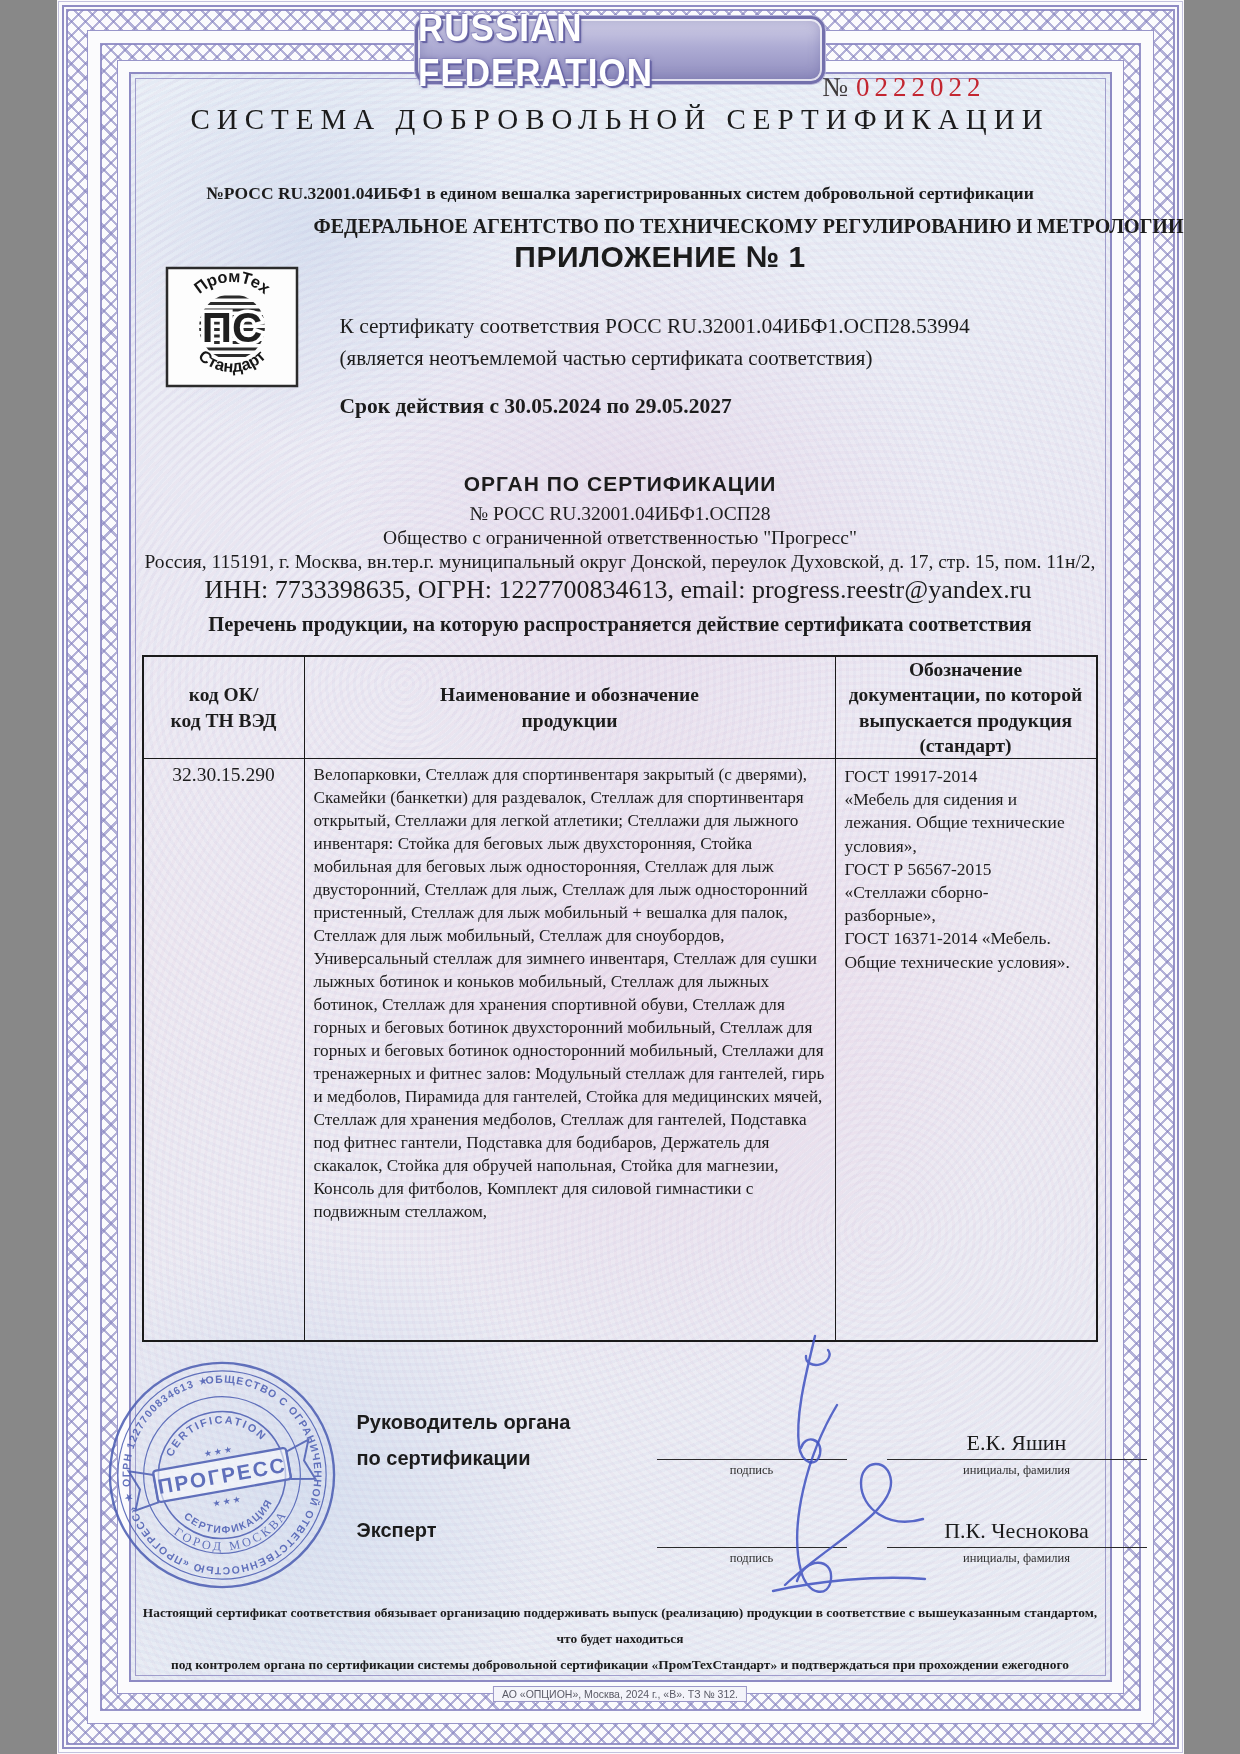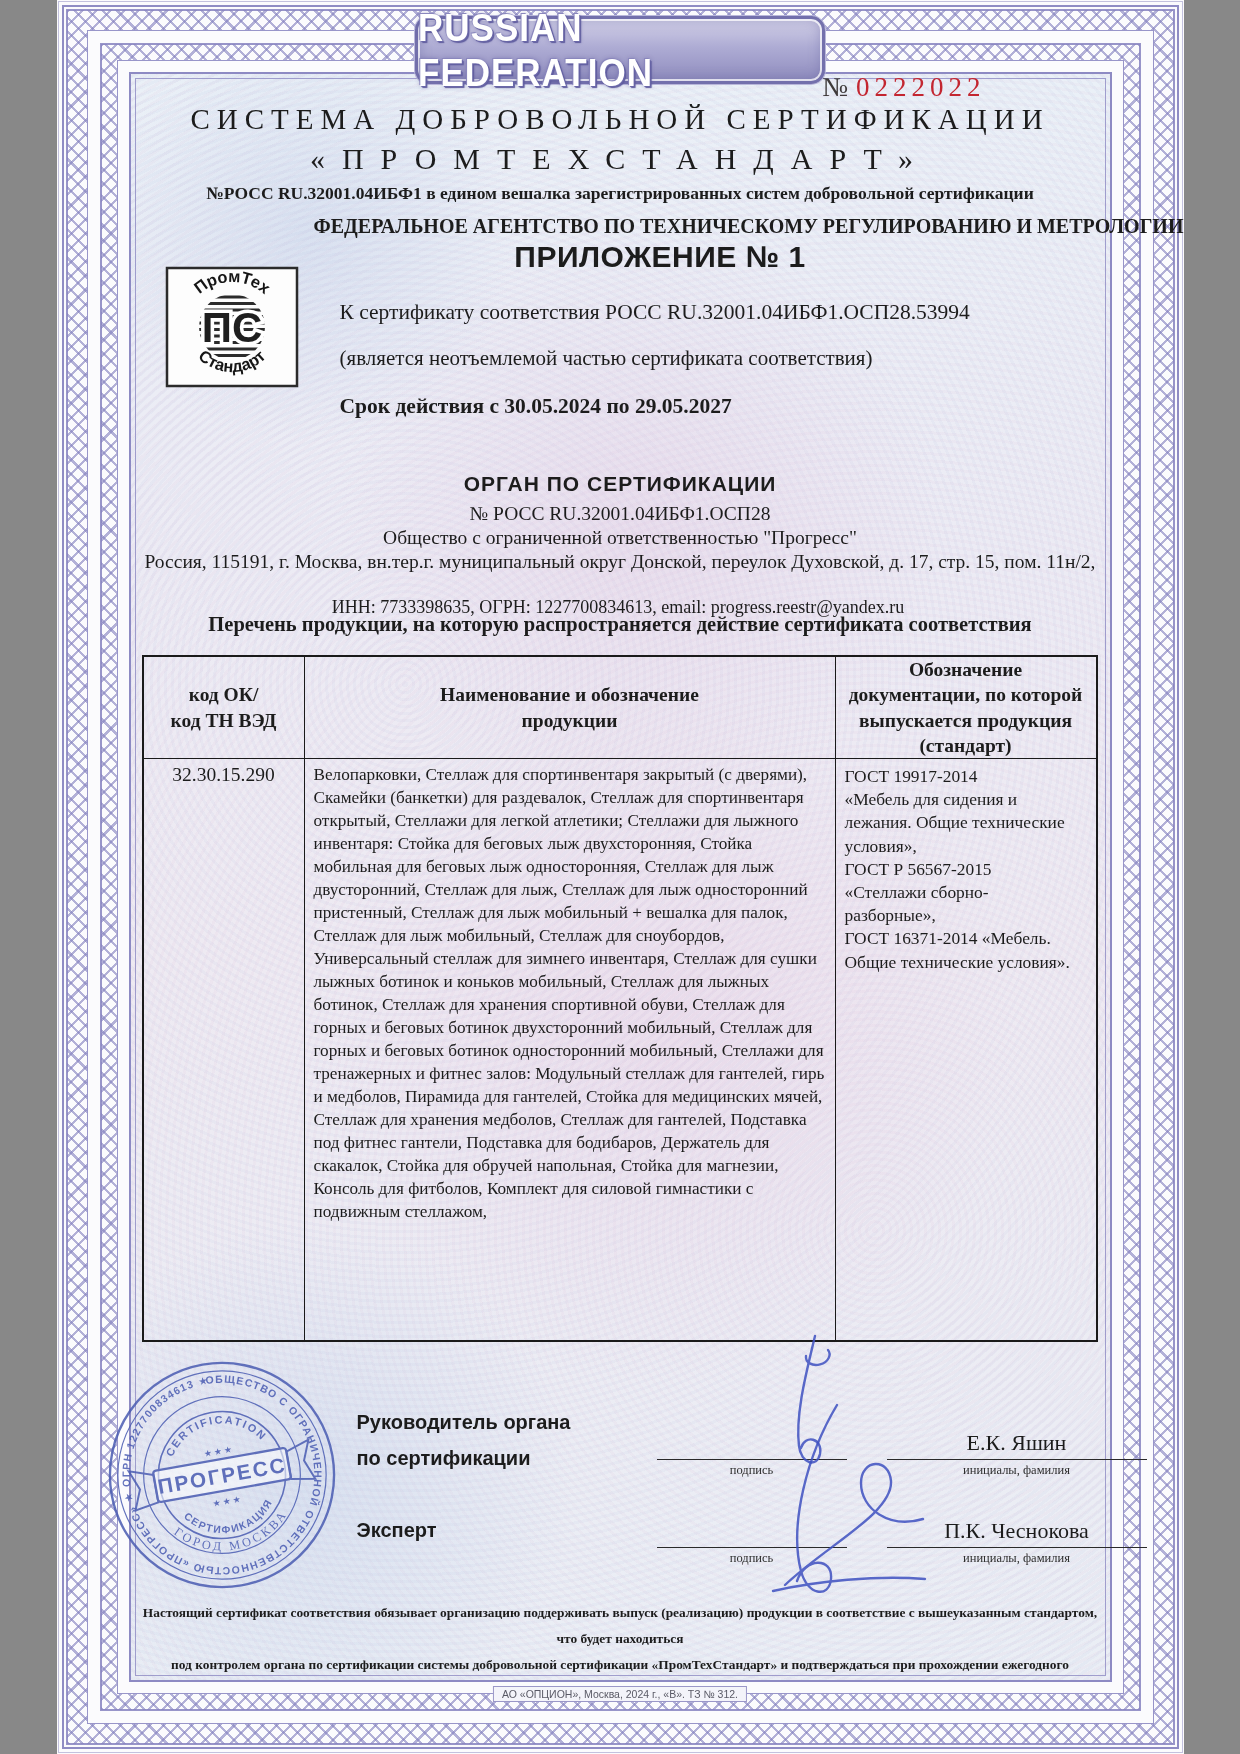--- a/index.html
+++ b/index.html
@@ -39,29 +39,29 @@
   .cnum{position:absolute;top:72px;right:198px;z-index:6;font-size:27px;white-space:nowrap;}
   .cnum .sgn{color:#3f3b3b;margin-right:8px;}
   .cnum .dig{color:#c32630;letter-spacing:5px;font-weight:500;}
   .t1{position:absolute;top:103px;left:0;right:0;text-align:center;font-size:29px;letter-spacing:7px;font-weight:500;z-index:6;}
   .t2{position:absolute;top:142px;left:0;right:0;text-align:center;font-size:30px;letter-spacing:17px;font-weight:500;z-index:6;}
   .reg{position:absolute;top:183px;left:0;right:0;text-align:center;font-size:17.5px;font-weight:700;z-index:6;}
   .agency{position:absolute;top:215px;left:0;right:0;text-align:right;font-size:20px;font-weight:700;z-index:6;}
   .annex{position:absolute;top:240px;left:160px;right:80px;text-align:center;z-index:6;
     font-family:"Liberation Sans","DejaVu Sans",sans-serif;font-size:30px;font-weight:700;letter-spacing:.5px;}
   .logo{position:absolute;left:108px;top:266px;z-index:6;}
-  .tocert1{position:absolute;left:283px;top:300px;font-size:21.5px;z-index:6;}
+  .tocert1{position:absolute;left:283px;top:314px;font-size:21.5px;z-index:6;}
   .tocert2{position:absolute;left:283px;top:346px;font-size:21px;z-index:6;}
   .validity{position:absolute;left:283px;top:394px;font-size:21.5px;font-weight:700;z-index:6;}
   .organ-t{position:absolute;top:472px;left:0;right:0;text-align:center;z-index:6;
     font-family:"Liberation Sans","DejaVu Sans",sans-serif;font-size:21px;font-weight:700;letter-spacing:1px;}
   .organ-n{position:absolute;top:503px;left:0;right:0;text-align:center;font-size:19.5px;z-index:6;}
   .organ-c{position:absolute;top:527px;left:0;right:0;text-align:center;font-size:19.5px;z-index:6;}
   .organ-a{position:absolute;top:551px;left:0;right:0;text-align:center;font-size:19.5px;z-index:6;}
-  .organ-r{position:absolute;top:575px;left:0;right:4px;text-align:center;font-size:18px;z-index:6;margin-top:22px;}
+  .organ-r{position:absolute;top:575px;left:0;right:4px;text-align:center;font-size:26px;z-index:6;}
   .plist{position:absolute;top:613px;left:0;right:0;text-align:center;font-size:20.5px;font-weight:700;z-index:6;}
   
   .ptable{position:absolute;left:85px;top:655px;width:952px;height:683px;z-index:6;
     border:2px solid #1a1a1a;display:grid;grid-template-columns:161px 531px 1fr;grid-template-rows:102px 1fr;
     background:transparent;}
   .cell{border-right:1.5px solid #1a1a1a;}
   .cell:nth-child(3n){border-right:none;}
   .hcell{border-bottom:1.5px solid #1a1a1a;display:flex;align-items:center;justify-content:center;
     text-align:center;font-weight:700;font-size:19.5px;line-height:1.3;}
   .code-cell{text-align:center;padding-top:5px;font-size:19.5px;}
@@ -107,21 +107,20 @@
   <div class="m2"></div>
   <div class="cf"></div>
 
   <div class="badge">
     <span>RUSSIAN FEDERATION</span>
   </div>
   <div class="cnum">
     <span class="sgn">№</span><span class="dig">0222022</span>
   </div>
   <div class="t1">СИСТЕМА ДОБРОВОЛЬНОЙ СЕРТИФИКАЦИИ</div>
-  <div class="t2">«ПРОМТЕХСТАНДАРТ»</div>
   <div class="reg">№РОСС RU.32001.04ИБФ1 в едином вешалка зарегистрированных систем добровольной сертификации</div>
   <div class="agency">ФЕДЕРАЛЬНОЕ АГЕНТСТВО ПО ТЕХНИЧЕСКОМУ РЕГУЛИРОВАНИЮ И МЕТРОЛОГИИ</div>
   <div class="annex">ПРИЛОЖЕНИЕ № 1</div>
 
   <svg class="logo" width="134" height="122" viewBox="0 0 134 122" xmlns="http://www.w3.org/2000/svg">
     <defs>
       <clipPath id="lgc">
           <circle cx="67" cy="61" r="33"></circle>
         </clipPath>
       <path id="lg-t" d="M 22,57 a 45,41 0 0 1 90,0" fill="none"></path>

